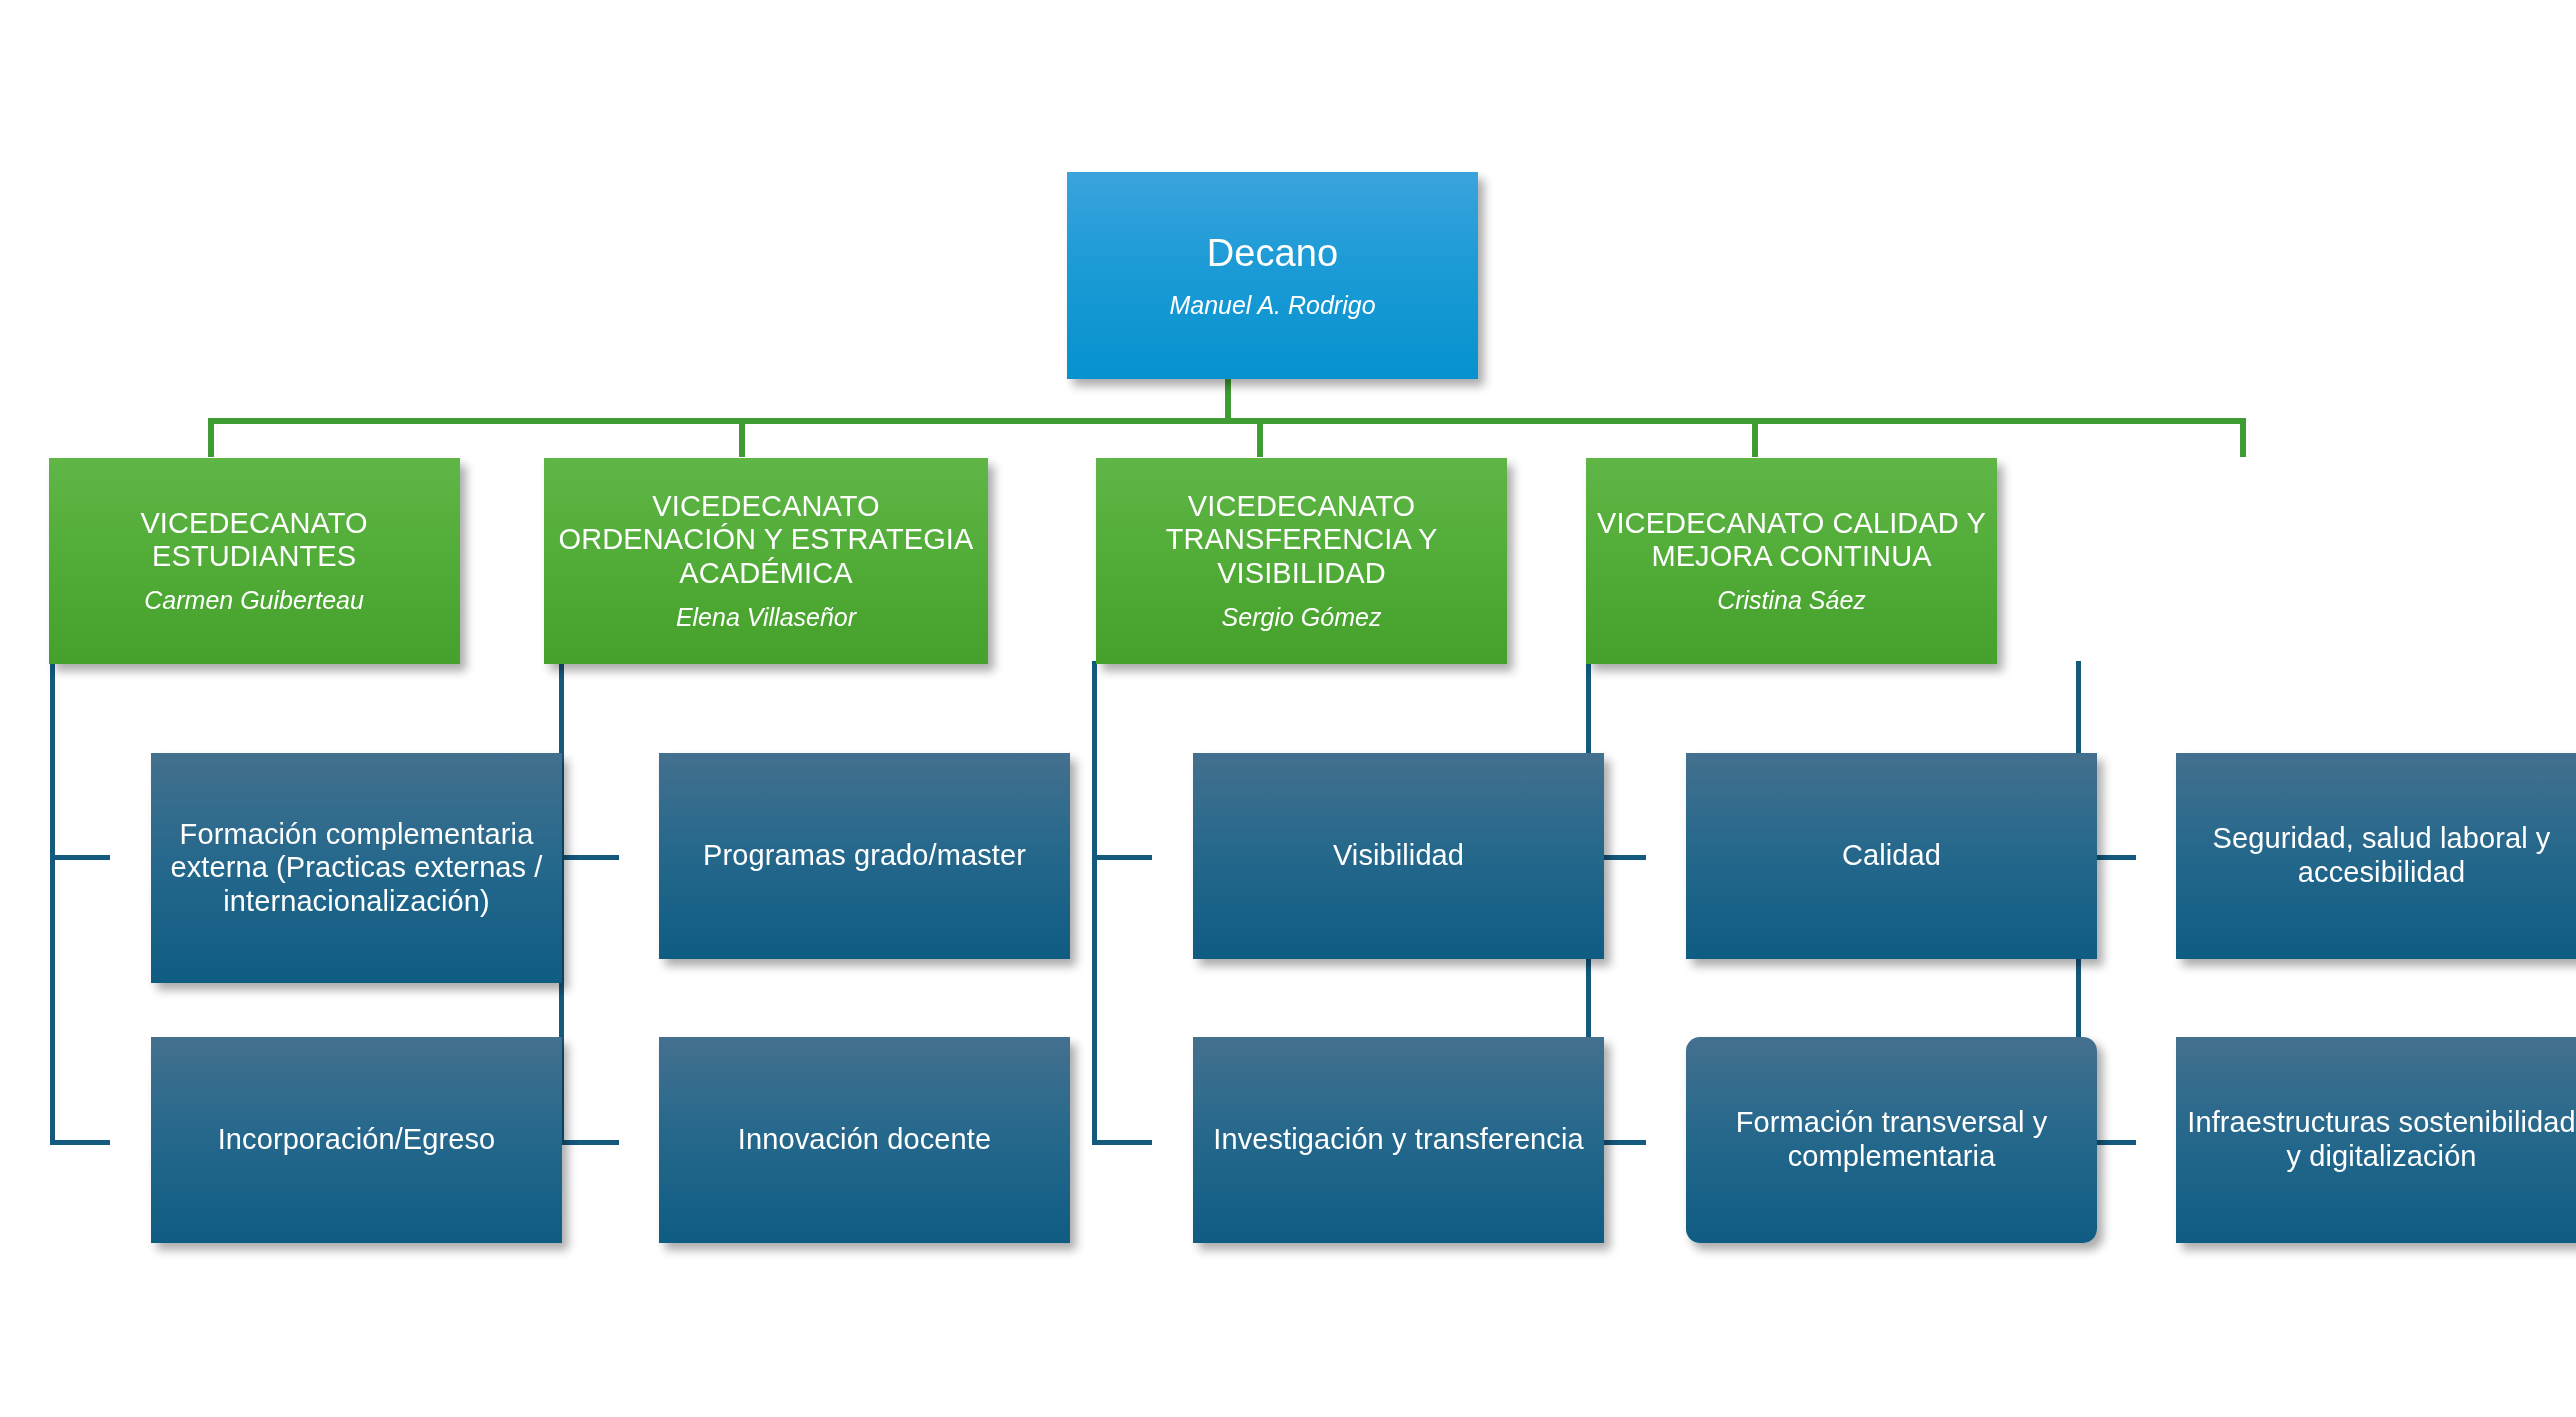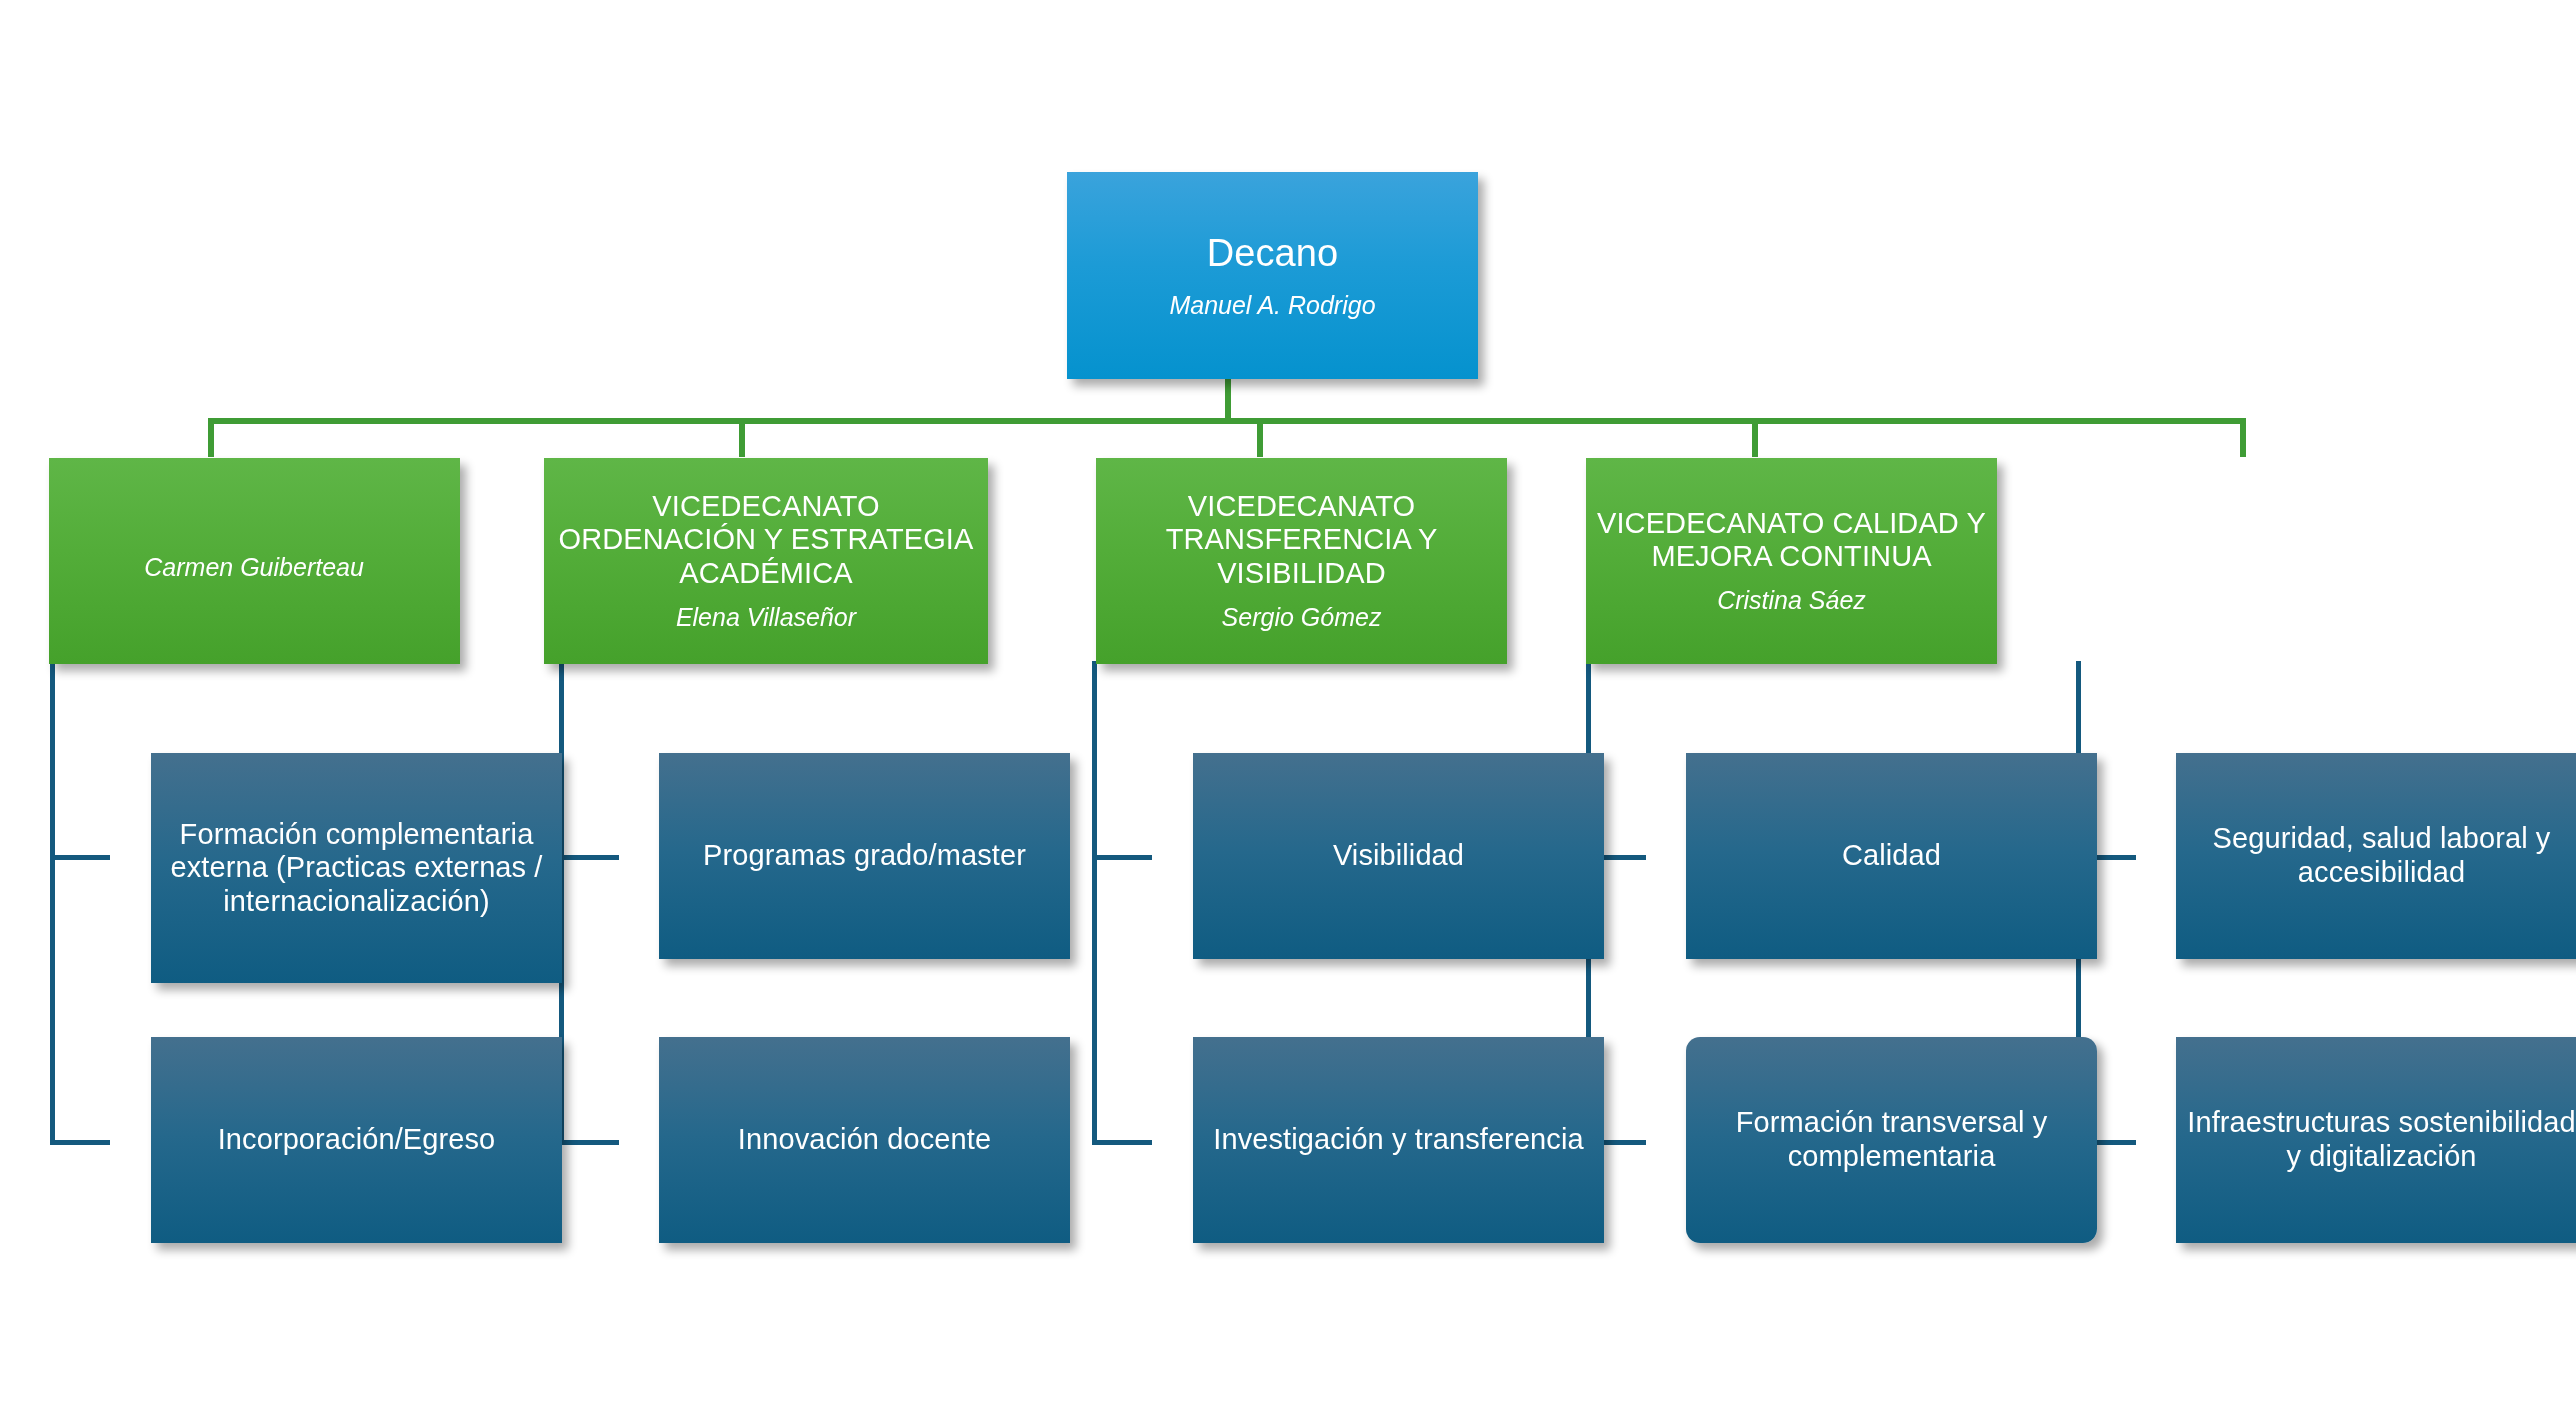--- a/index.html
+++ b/index.html
@@ -98,20 +98,21 @@
   <div class="conn conn-blue" style="left:2076px;top:661px;width:5.2px;height:484px;"></div>
   <div class="conn conn-blue" style="left:2076px;top:855px;width:60px;height:5.2px;"></div>
   <div class="conn conn-blue" style="left:2076px;top:1140px;width:60px;height:5.2px;"></div>
 
   <div class="box box-root" style="left:1027px;top:172px;width:411px;height:207px;">
     <div class="box-title">Decano</div>
     <div class="box-person">Manuel A. Rodrigo</div>
   </div>
 
   <div class="box box-green" style="left:8.6px;top:458px;width:411px;height:206px;">
+    <div class="box-title">VICEDECANATO ESTUDIANTES</div>
     <div class="box-person">Carmen Guiberteau</div>
   </div>
 
   <div class="box box-green" style="left:504px;top:458px;width:444px;height:206px;">
     <div class="box-title">VICEDECANATO ORDENACIÓN Y ESTRATEGIA ACADÉMICA</div>
     <div class="box-person">Elena Villaseñor</div>
   </div>
 
   <div class="box box-green" style="left:1546px;top:458px;width:411px;height:206px;">
     <div class="box-title">VICEDECANATO CALIDAD Y MEJORA CONTINUA</div>

